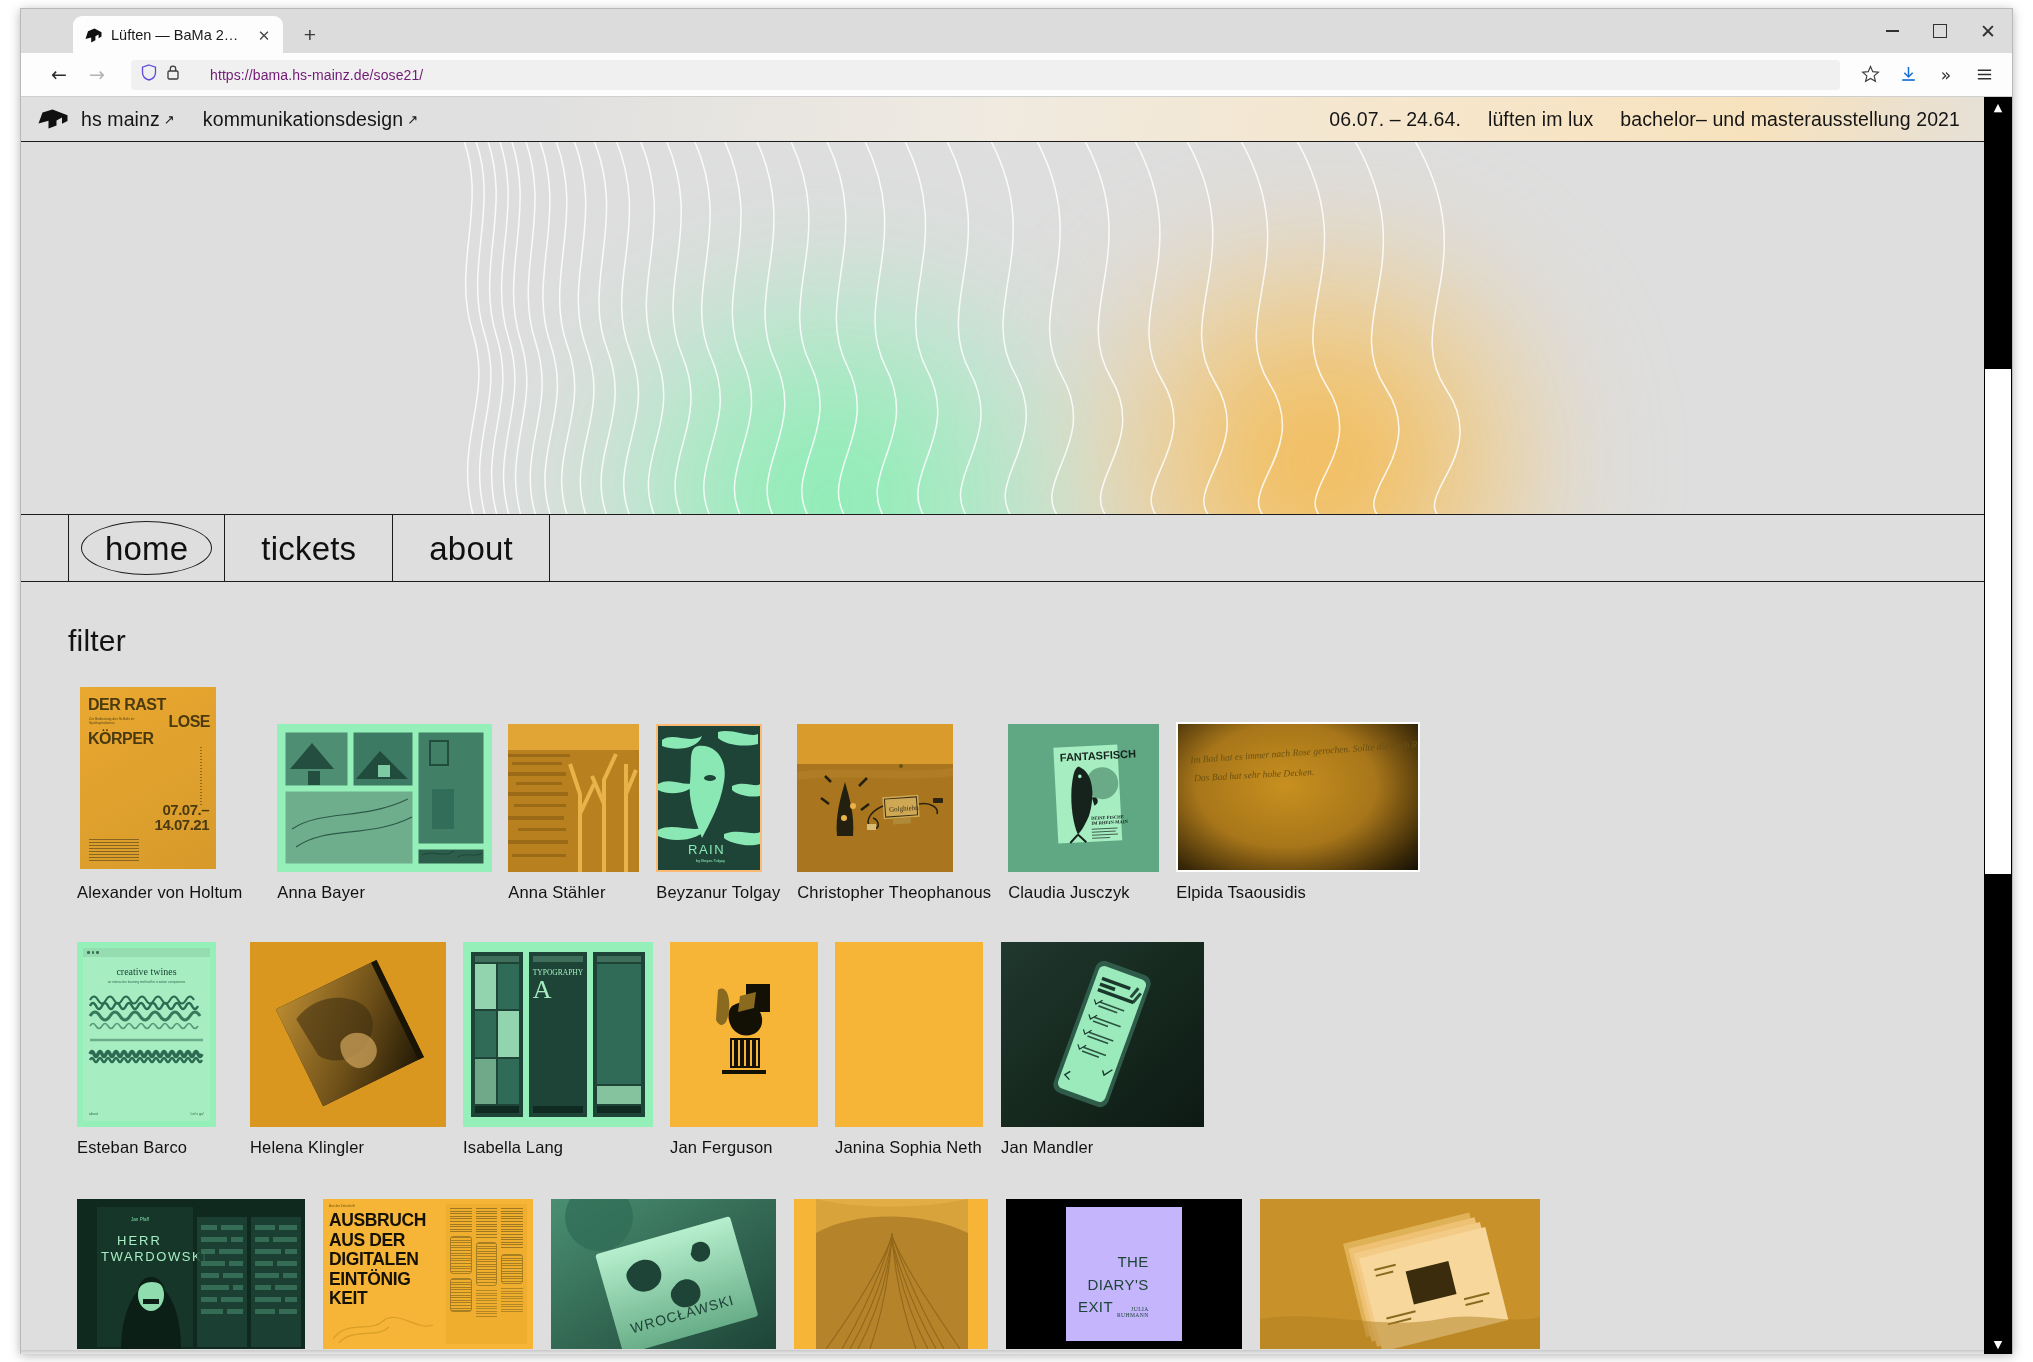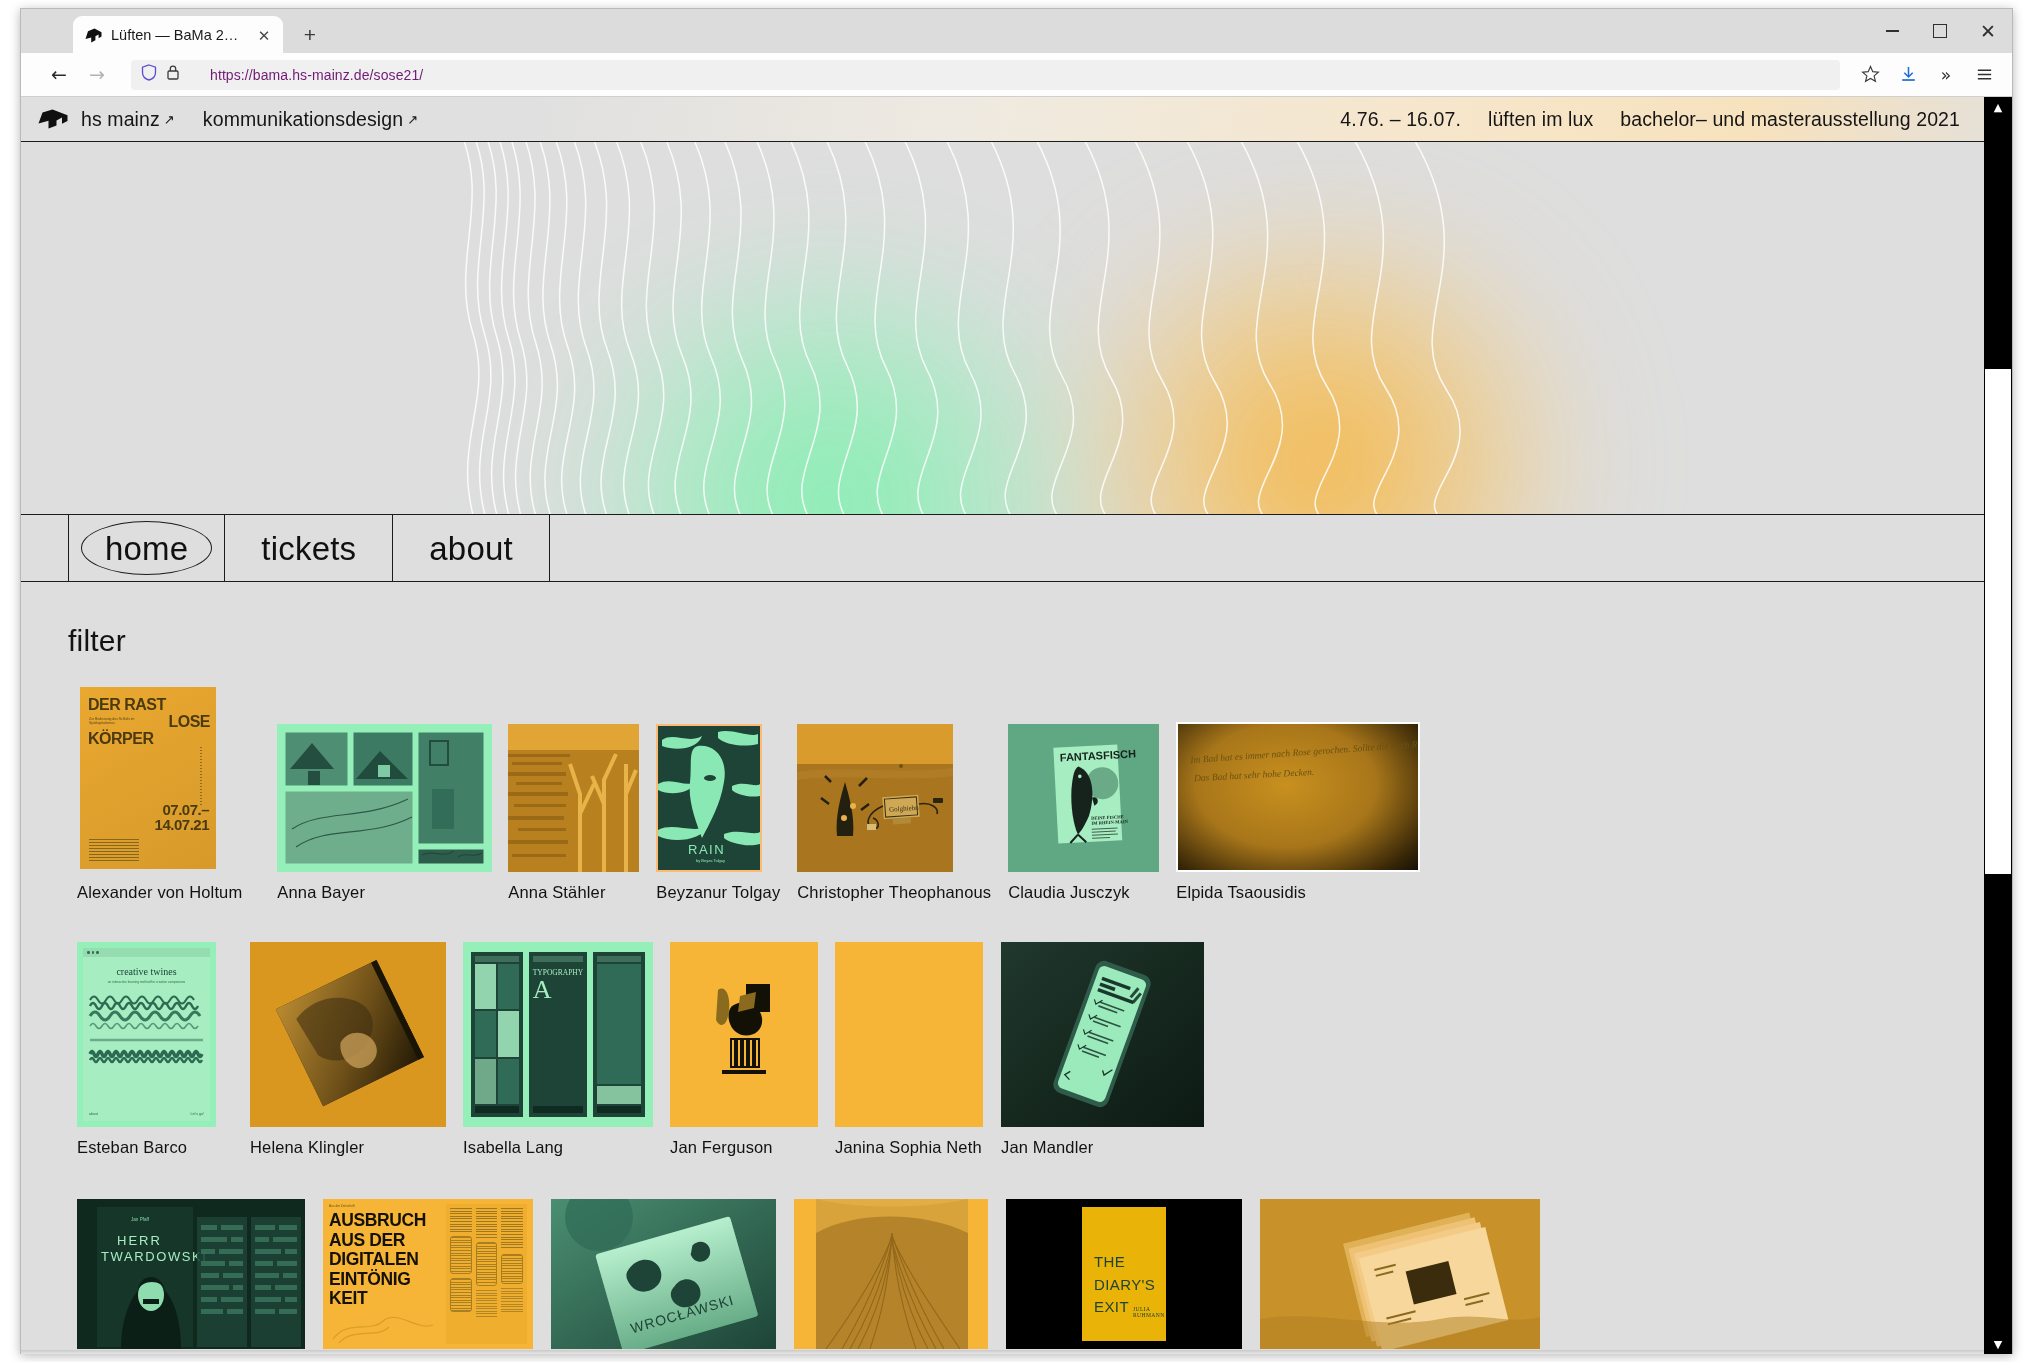--- a/index.html
+++ b/index.html
@@ -238,21 +238,21 @@
         <span class="logo">
           <svg width="30" height="20" viewBox="0 0 30 20">
             <path d="M0.5 14.5 L4.5 3.6 L14.5 0.5 L29.5 6.2 L29.5 12 L24 14.8 L24 8.6 L18.5 11.6 L18.5 16.6 L10.5 19.5 L10.5 11.8 Z" fill="#101010"></path>
           </svg>
         </span>
         <div class="left">
           <span class="hl"><span>hs mainz</span><span class="arr">↗</span></span>
           <span class="hl"><span>kommunikationsdesign</span><span class="arr">↗</span></span>
         </div>
         <div class="right">
-          <span class="hl">4.76. – 16.07.</span>
+          <span class="hl">06.07. – 24.64.</span>
           <span class="hl">lüften im lux</span>
           <span class="hl">bachelor– und masterausstellung 2021</span>
         </div>
       </div>
 
       <div id="hero">
         <div class="blob" id="blob-green"></div>
         <div class="blob" id="blob-orange"></div>
         <svg id="lines" viewBox="0 0 1965 372" preserveAspectRatio="none">
           <g fill="none" stroke="#ffffff" stroke-width="1.5" opacity=".85">
@@ -781,21 +781,21 @@
                   <path d="M98 42 C90 78, 74 118, 56 150"></path>
                     <path d="M98 42 C108 78, 124 118, 142 150"></path>
                 </g>
                 <path d="M22 0 C60 10, 130 10, 174 0 Z" fill="#e8b44a" opacity=".6"></path>
               </svg>
             </div>
           </div>
 
           <div class="cell" style="margin-right:18px;">
             <div class="thumb" style="width:236px;height:150px;background:#000;display:flex;align-items:center;justify-content:center;">
-              <div style="width:84px;height:134px;background:#eab308;position:relative;">
+              <div style="width:116px;height:134px;background:#c4b5fd;position:relative;text-align:right;">
                 <div style="position:absolute;left:12px;top:44px;color:#1d4437;font-size:15px;line-height:1.5;font-family:'Liberation Sans',sans-serif;letter-spacing:.4px;">
                   <div>THE</div>
                   <div>DIARY'S</div>
                   <div style="display:flex;align-items:flex-end;gap:4px;">
                     <span>EXIT</span>
                     <span style="font-size:5.6px;line-height:1.1;font-family:'Liberation Serif',serif;">
                       <span style="display:block;">JULIA</span>
                       <span style="display:block;">RUHMANN</span>
                     </span>
                   </div>

